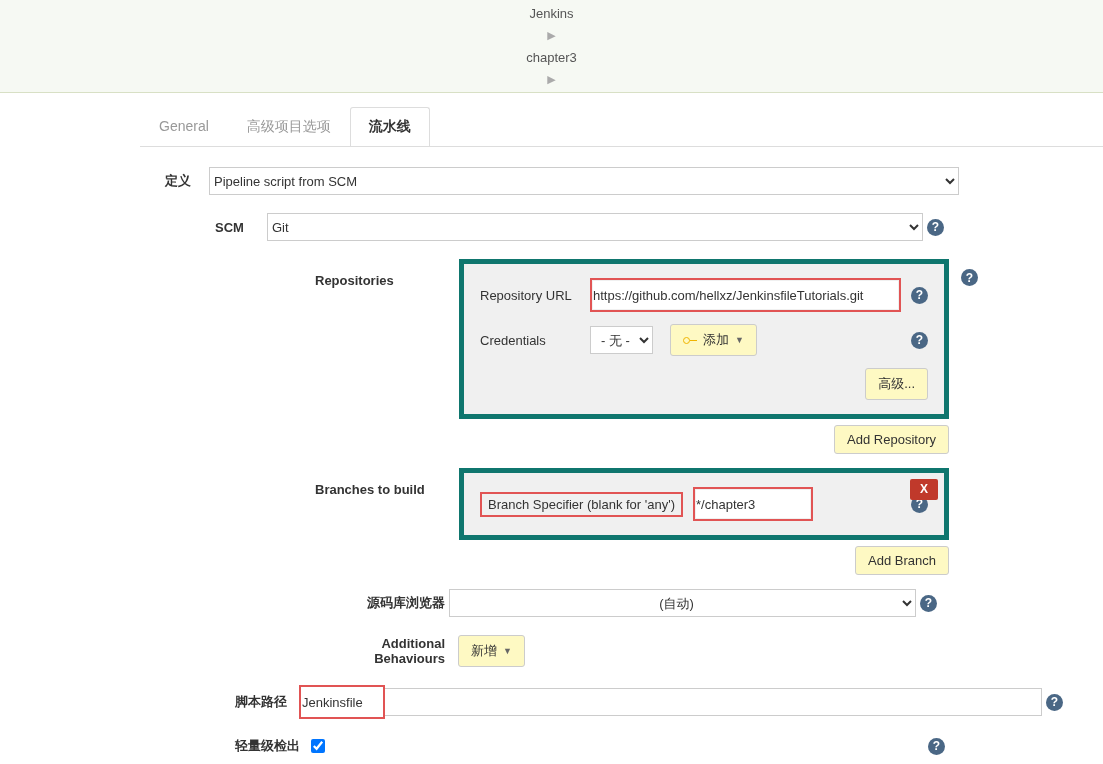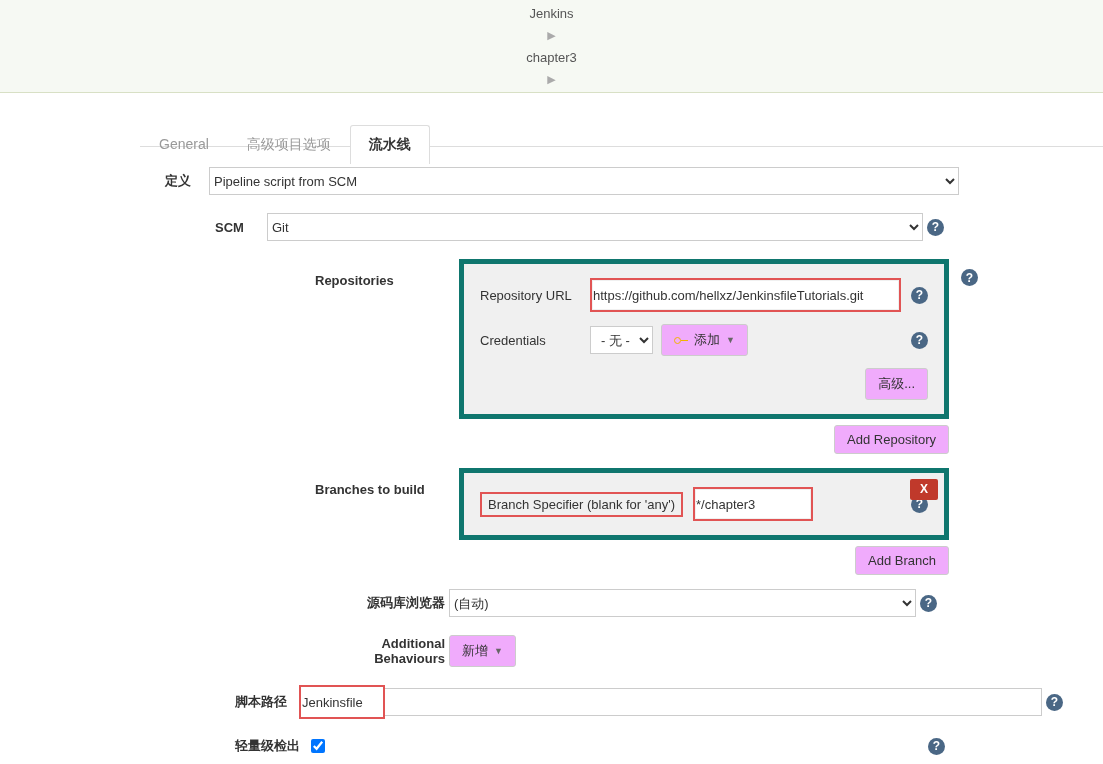--- a/index.html
+++ b/index.html
@@ -38,21 +38,21 @@
       margin-top: 14px;
     }
     .tab {
       padding: 10px 18px;
       color: #999;
       cursor: pointer;
       font-size: 14px;
       border: 1px solid transparent;
       border-bottom: none;
       position: relative;
-      top: 18px;
+      top: 0;
     }
     .tab.active {
       color: #333;
       font-weight: bold;
       border-color: #ddd;
       background: #fff;
       border-radius: 3px 3px 0 0;
     }
     
     
@@ -82,21 +82,21 @@
       height: 28px;
       background: #fff;
       color: #333;
     }
     select {
       -webkit-appearance: menulist;
       appearance: menulist;
     }
     .sel-definition { flex: 1; max-width: 750px; }
     .sel-scm { flex: 1; max-width: 656px; }
-    .sel-browser { flex: 1; max-width: 467px; }
+    .sel-browser { flex: 1; max-width: 467px; text-align: center; }
     
     .help-icon {
       width: 17px; height: 17px; border-radius: 50%;
       background: #4a6785;
       color: #fff;
       font-size: 12px; font-weight: bold;
       display: inline-flex; align-items: center; justify-content: center;
       cursor: pointer;
       flex-shrink: 0;
     }
@@ -120,27 +120,28 @@
       color: #333;
       font-size: 13px;
     }
     .panel-row .pinput { flex: 1; }
     .panel-row .pinput input[type="text"] { width: 100%; }
     .panel-actions { text-align: right; }
     .btn {
       display: inline-flex;
       align-items: center;
       gap: 6px;
-      background: #f0abfc;
+      background: #fef9c3;
       border: 1px solid #ccc;
       color: #333;
       padding: 6px 12px;
       font-size: 13px;
       border-radius: 3px;
       cursor: pointer;
+      margin-left: 9px;
     }
     .btn .caret { font-size: 9px; color: #666; }
     .btn .key-icon {
       width: 14px; height: 8px;
       display: inline-block;
       position: relative;
     }
     .btn .key-icon::before {
       content: ""; position: absolute; left: 0; top: 1px;
       width: 5px; height: 5px; border: 1.5px solid #f0b400; border-radius: 50%;

